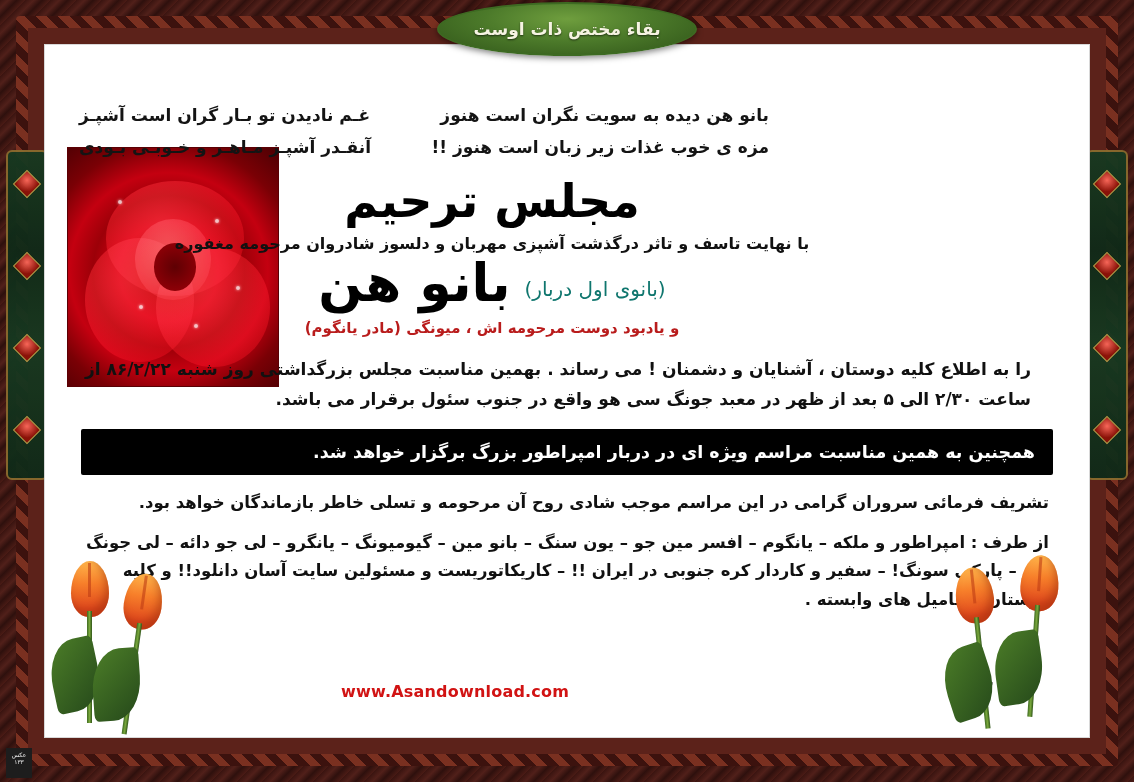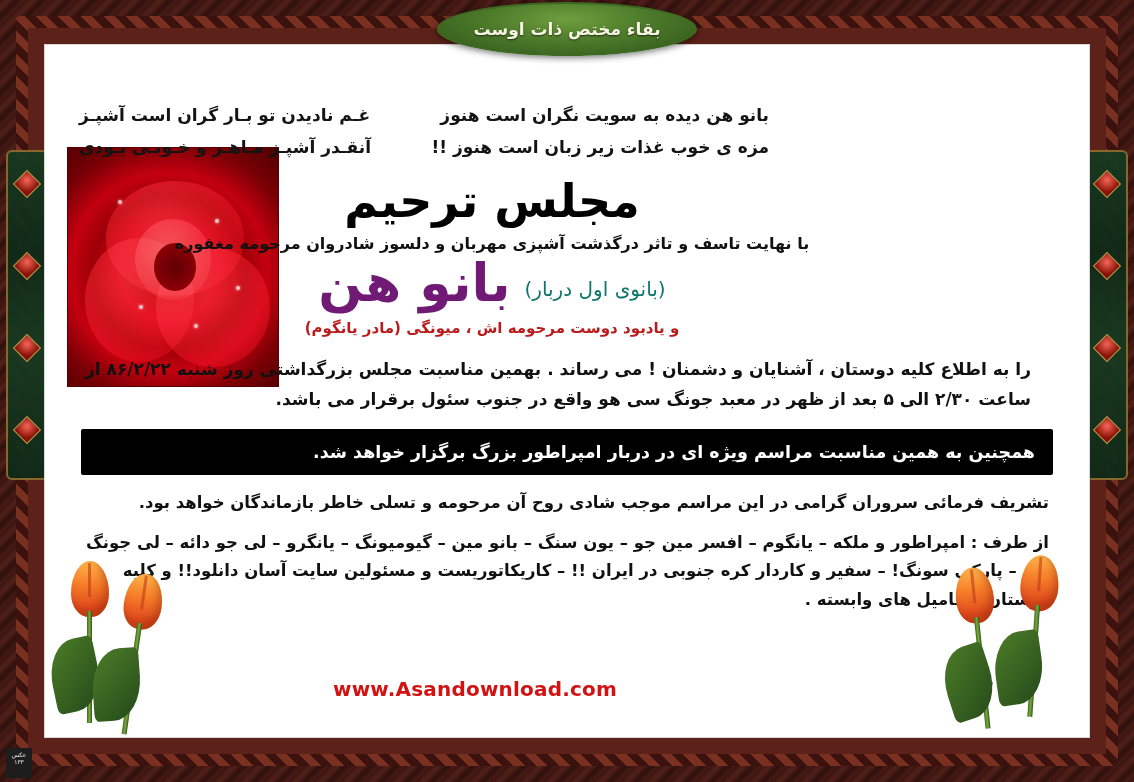--- a/index.html
+++ b/index.html
@@ -229,21 +229,21 @@
     display: flex;
     align-items: flex-end;
     justify-content: center;
     gap: 14px;
     padding-right: 150px;
     margin: 2px 0 0 0;
   }
   .deceased-name {
     font-size: 52px;
     font-weight: bold;
-    color: #701a75;
+    color: #000000;
     line-height: 1;
   }
   .deceased-qual {
     font-size: 20px;
     font-weight: normal;
     color: #0f766e;
     padding-bottom: 8px;
   }
   .memorial-of {
     text-align: center;
@@ -294,24 +294,24 @@
     right: 78px; bottom: 46px;
     font-size: 14px;
     font-weight: bold;
     color: #1a1a1a;
     font-style: italic;
     transform: rotate(-2deg);
   }
 
   .watermark {
     position: absolute;
-    left: 288px; bottom: 36px;
+    left: 296px; bottom: 36px;
     font-family: "DejaVu Sans", "Liberation Sans", sans-serif;
     direction: ltr;
-    font-size: 20px;
+    font-size: 16px;
     font-weight: bold;
     color: #d11313;
     letter-spacing: .2px;
     text-shadow: 0 1px 0 rgba(255,255,255,.8);
   }
 
   .corner-tag {
     position: absolute;
     left: 6px; bottom: 4px;
     width: 26px; height: 30px;

